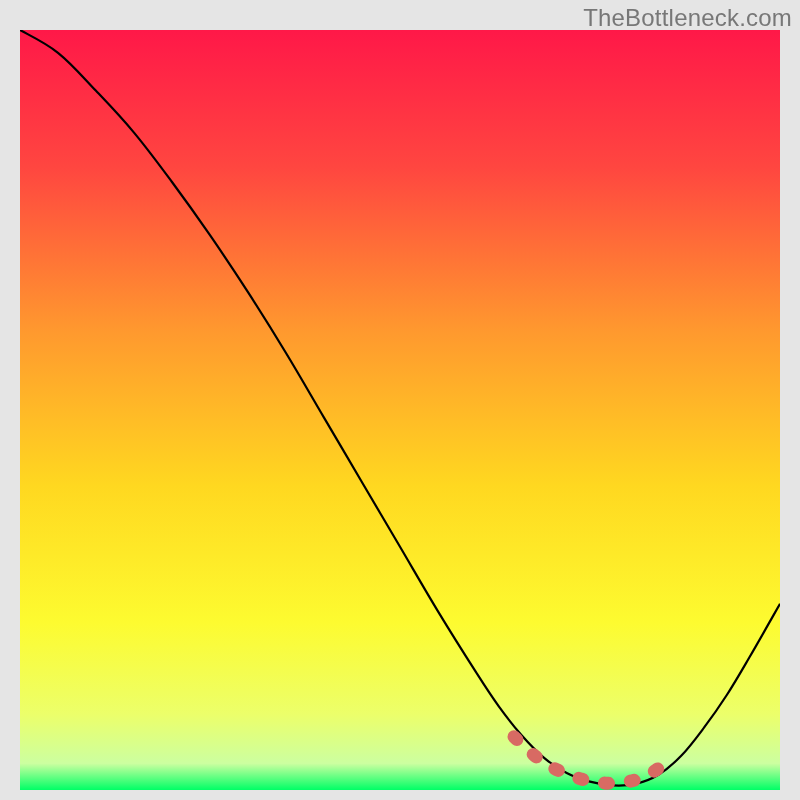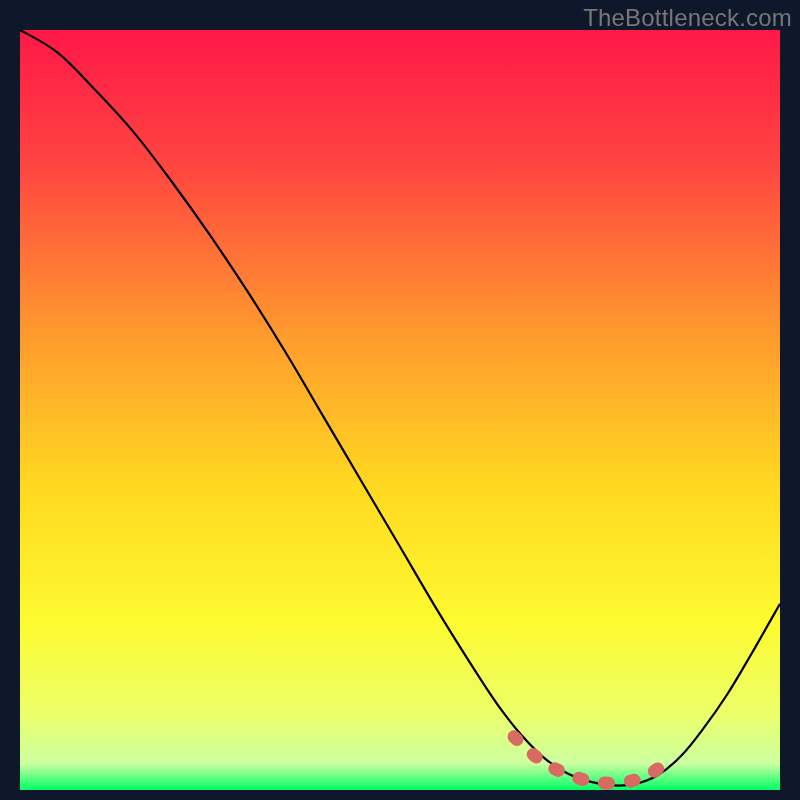--- a/index.html
+++ b/index.html
@@ -1,21 +1,21 @@
 <!DOCTYPE html>
 <html><head>
 <meta charset="utf-8">
 <style>
   * { margin: 0; padding: 0; box-sizing: border-box; }
   html, body { width: 800px; height: 800px; overflow: hidden; background: #000; }
   .frame {
     position: relative;
     width: 800px;
     height: 800px;
-    background: #0f172a;
+    background: #e5e5e5;
   }
   .watermark {
     position: absolute;
     top: 4px;
     right: 8px;
     font-family: Arial, Helvetica, sans-serif;
     font-size: 24px;
     font-weight: 500;
     color: #777;
     letter-spacing: 0.2px;

